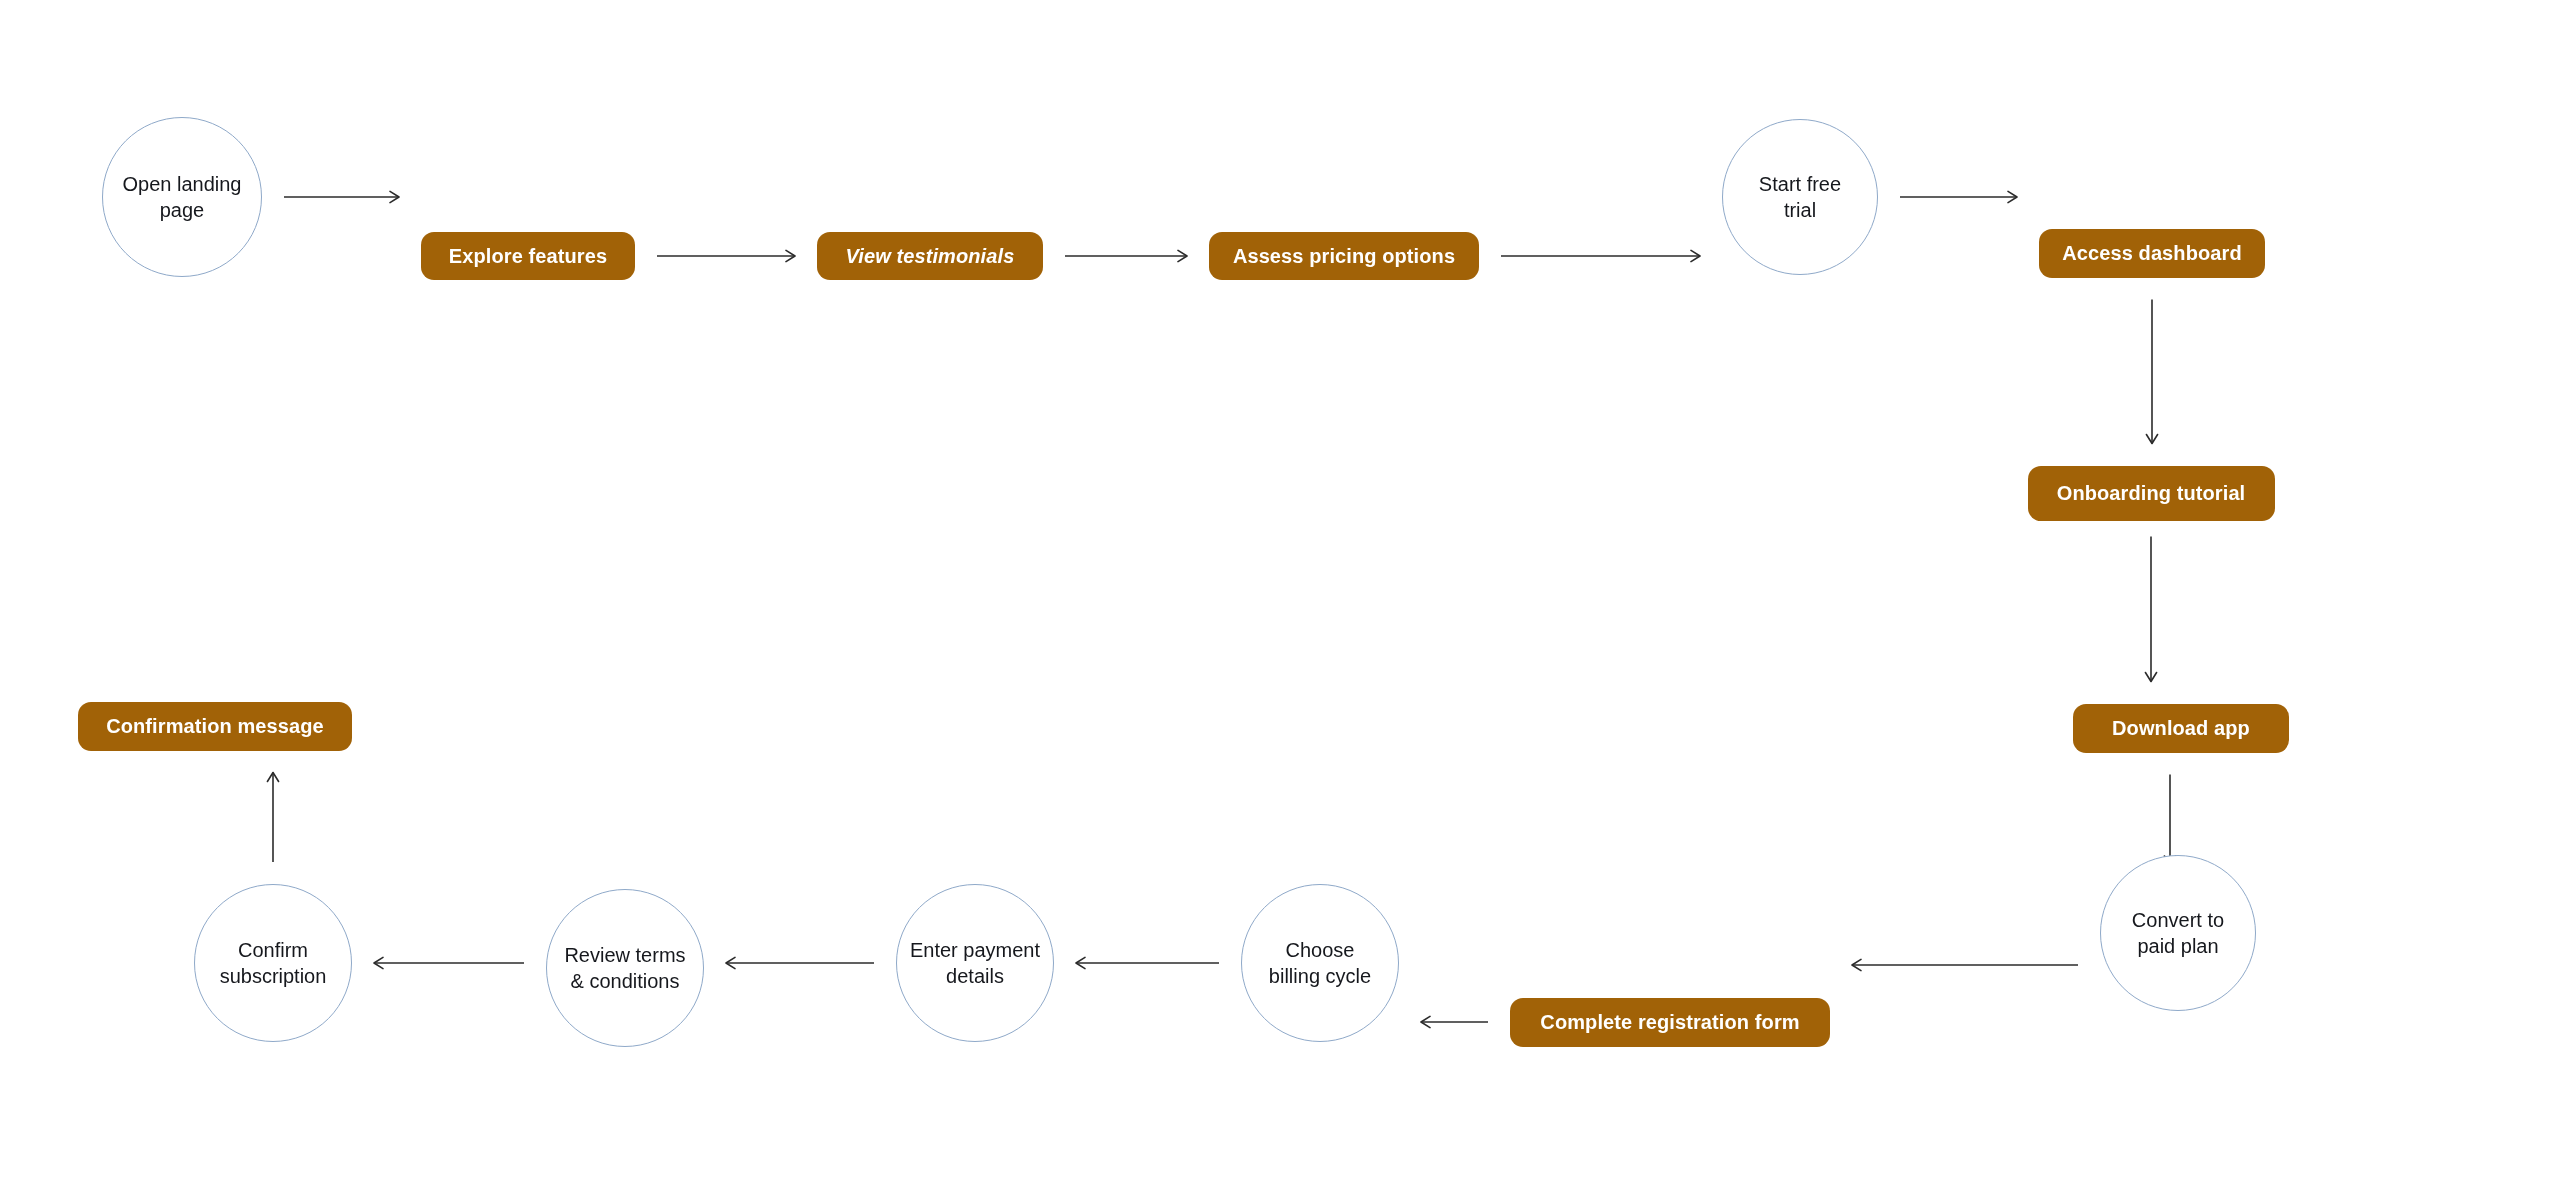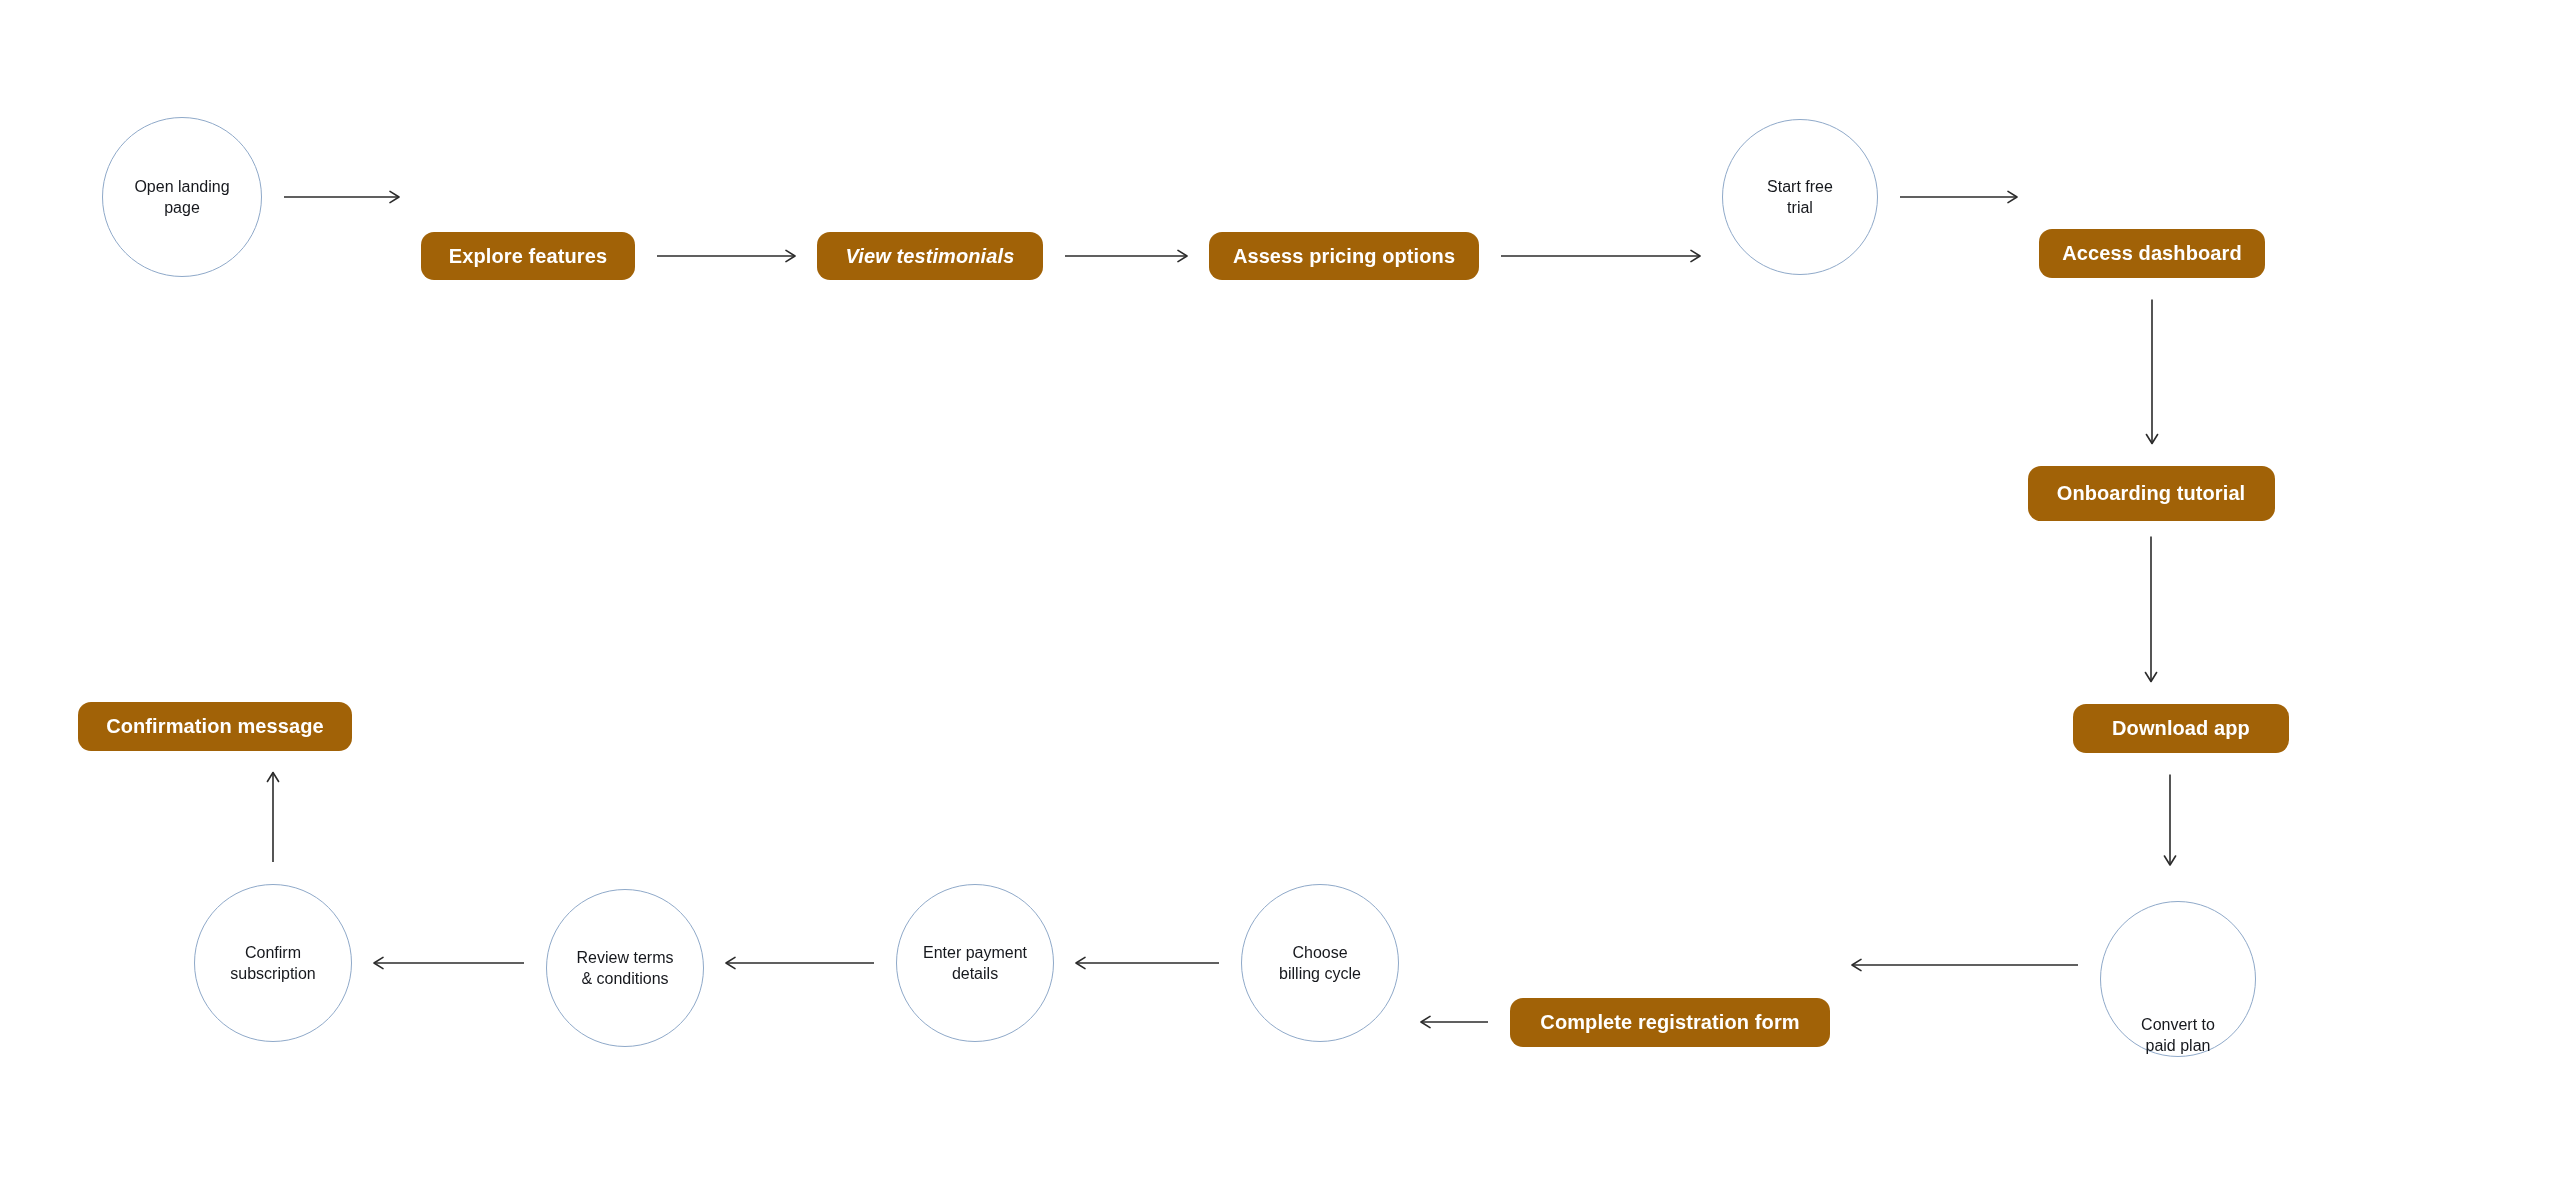--- a/index.html
+++ b/index.html
@@ -42,21 +42,21 @@
     align-items: center;
     justify-content: center;
     text-align: center;
   }
 
   .node-circle {
     border-radius: 50%;
     border: 1.4px solid #8fa9c9;
     background: #ffffff;
     color: #16181d;
-    font-size: 16px;
+    font-size: 20px;
     font-weight: 400;
     line-height: 1.32;
   }
 
   .node-box {
     border-radius: 13px;
     background: #a16207;
     color: #ffffff;
     font-size: 20px;
     font-weight: 700;
@@ -176,21 +176,21 @@
       </div>
       <div class="node node-box" style="left: 2039px; top: 228.5px; width: 226px; height: 49px;">
         <span class="node-label">Access dashboard</span>
       </div>
       <div class="node node-box" style="left: 2027.5px; top: 465.5px; width: 247px; height: 55px;">
         <span class="node-label">Onboarding tutorial</span>
       </div>
       <div class="node node-box" style="left: 2073px; top: 703.5px; width: 216px; height: 49px;">
         <span class="node-label">Download app</span>
       </div>
-      <div class="node node-circle" style="left: 2100px; top: 901px; width: 156px; height: 156px; align-items: flex-end;">
+      <div class="node node-circle" style="left: 2100px; top: 855px; width: 156px; height: 156px;">
         <span class="node-label">Convert to
 paid plan</span>
       </div>
       <div class="node node-box" style="left: 1510px; top: 997.5px; width: 320px; height: 49px;">
         <span class="node-label">Complete registration form</span>
       </div>
       <div class="node node-circle" style="left: 1241px; top: 884px; width: 158px; height: 158px;">
         <span class="node-label">Choose
 billing cycle</span>
       </div>

